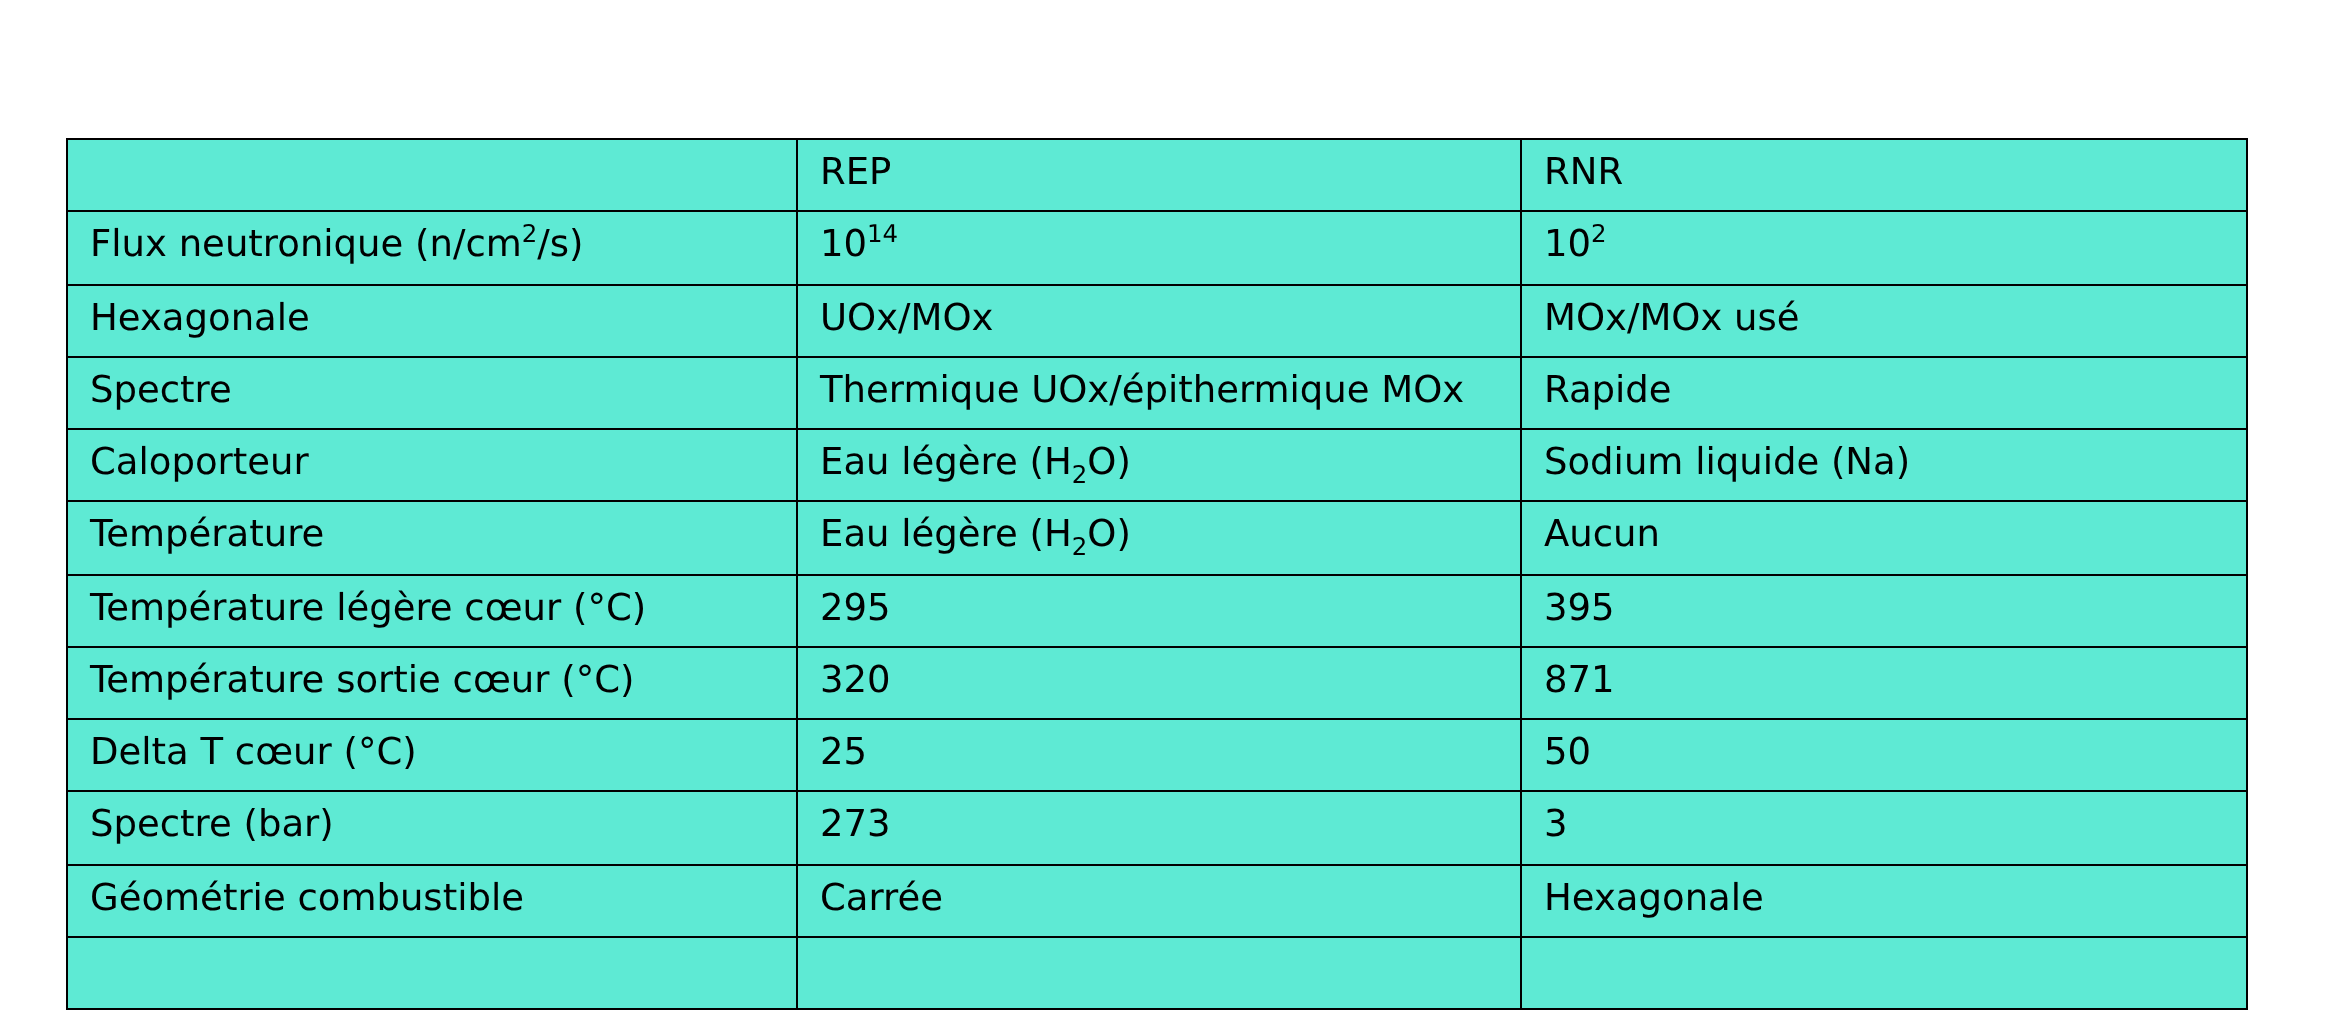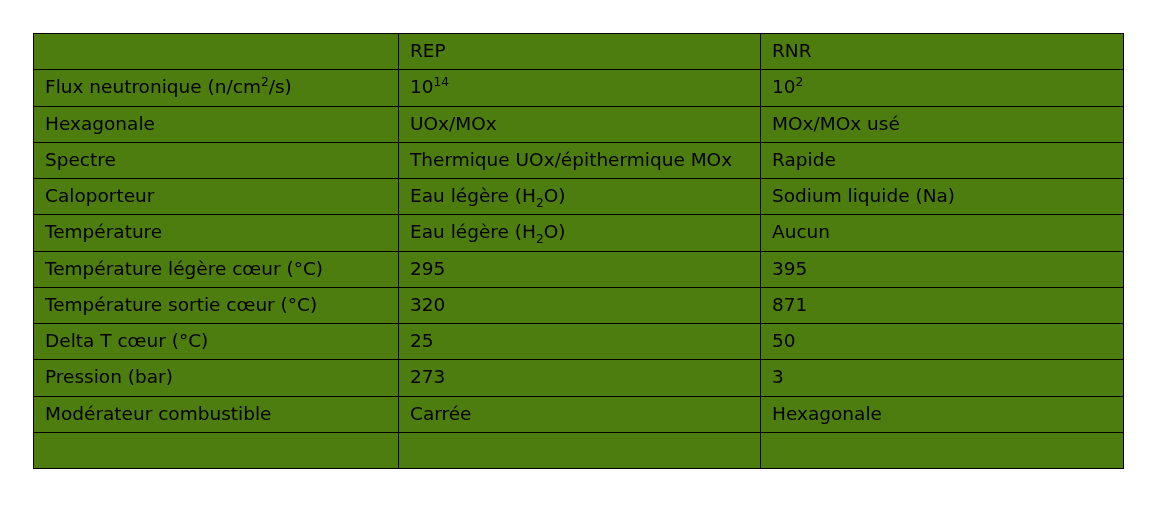--- a/index.html
+++ b/index.html
@@ -23,21 +23,22 @@
   .table-wrap {
     position: absolute;
     left: 33px;
     top: 33px;
     width: 1090px;
   }
   table.comparison {
     border-collapse: collapse;
     table-layout: fixed;
     width: 1090px;
-    background: #4d7c0f;
+    background: #5eead4;
+    margin-top: 36px;
   }
   table.comparison col.c0 { width: 365px; }
   table.comparison col.c1 { width: 362px; }
   table.comparison col.c2 { width: 363px; }
 
   table.comparison td {
     border: 1px solid #000000;
     padding: 4px 8px 5px 11px;
     vertical-align: top;
     font-size: 18.5px;
@@ -124,27 +125,27 @@
           <td>871</td>
         </tr>
 
         <tr>
           <td>Delta T cœur (°C)</td>
           <td>25</td>
           <td>50</td>
         </tr>
 
         <tr>
-          <td>Pression (bar)</td>
+          <td>Spectre (bar)</td>
           <td>273</td>
           <td>3</td>
         </tr>
 
         <tr>
-          <td>Modérateur combustible</td>
+          <td>Géométrie combustible</td>
           <td>Carrée</td>
           <td>Hexagonale</td>
         </tr>
 
         <tr>
           <td class="empty-cell"></td>
           <td class="empty-cell"></td>
           <td class="empty-cell"></td>
         </tr>
       </tbody>

